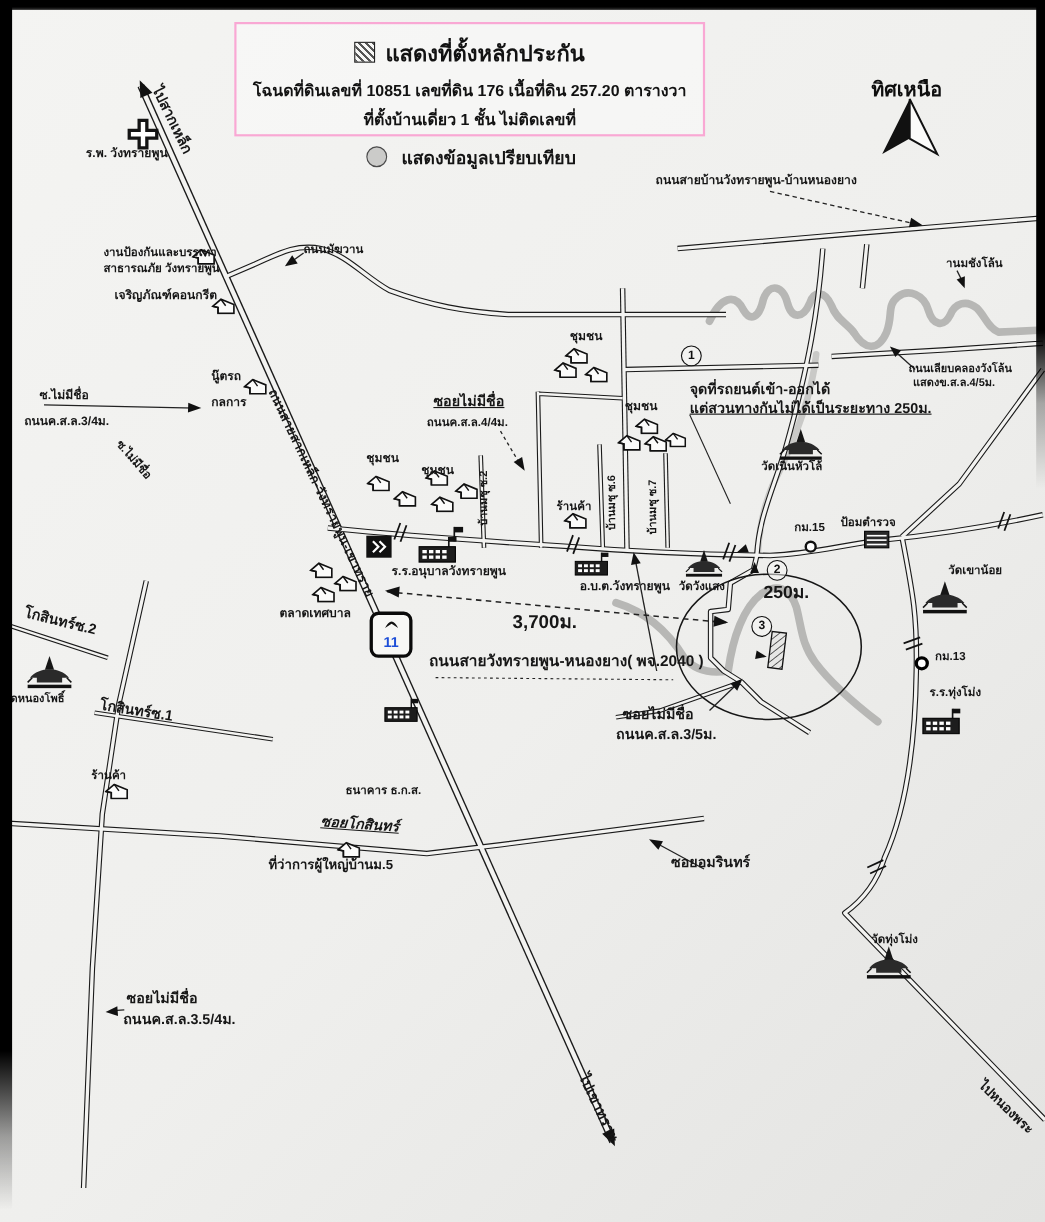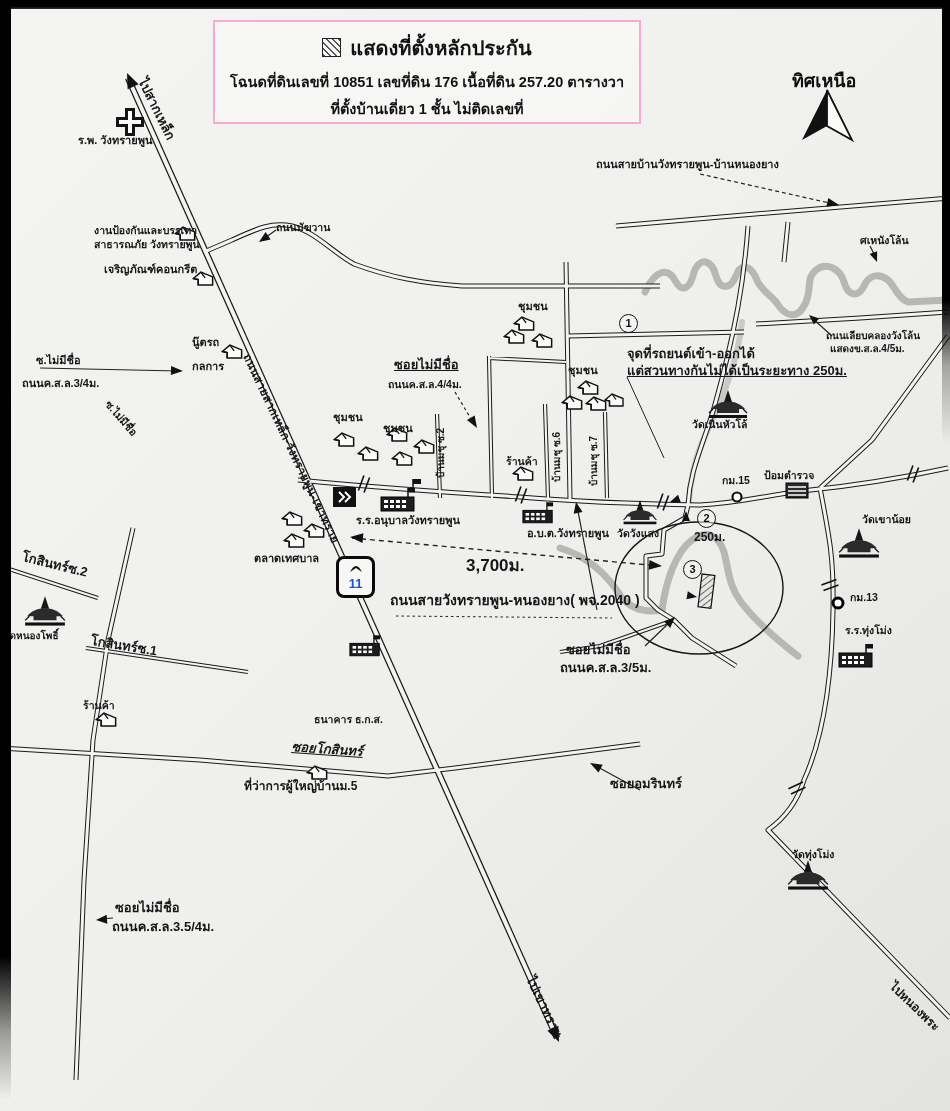--- a/index.html
+++ b/index.html
@@ -14,21 +14,21 @@
      background:linear-gradient(180deg,#000 0%,#000 86%,rgba(0,0,0,.35) 93%,rgba(0,0,0,0) 99%);}
   .edge-right{right:0;top:0;width:8px;height:1111px;
      background:linear-gradient(180deg,#000 0%,#000 27%,rgba(0,0,0,.3) 33%,rgba(0,0,0,0) 40%);}
   svg{position:absolute;left:0;top:0;}
   .lb{position:absolute;font-size:11px;font-weight:bold;color:#161616;white-space:nowrap;line-height:1.15;}
   .s10{font-size:10px;}
   .s105{font-size:10.5px;}
   .s12{font-size:12px;}
   .s13{font-size:13px;}
   .s14{font-size:14px;}
-  .s15{font-size:12px;}
+  .s15{font-size:16px;}
   .s17{font-size:17px;}
   .rot{transform-origin:0 0;}
   .und{text-decoration:underline;}
   .cnum{position:absolute;width:17px;height:17px;border:1.7px solid #111;border-radius:50%;
         font-weight:bold;font-size:11px;line-height:17px;text-align:center;color:#111;
         background:rgba(246,246,244,.55);}
   #title-box{position:absolute;left:213px;top:20px;width:424px;height:100px;
         border:2px solid #f9a8d4;background:rgba(250,250,249,.55);text-align:center;color:#121212;}
   #title-line1{margin-top:10px;font-size:20px;font-weight:bold;}
   #hatch-ico{display:inline-block;width:17px;height:17px;border:1.5px solid #222;vertical-align:-2px;margin-right:9px;
@@ -318,20 +318,23 @@
     <polygon points="827,90 852,140 827,126" fill="#fbfbfa" stroke="#111" stroke-width="1.8"></polygon>
   </g>
 </svg>
 
 <div id="title-box">
   <div id="title-line1"><span id="hatch-ico"></span><span>แสดงที่ตั้งหลักประกัน</span></div>
   <div id="title-line2">โฉนดที่ดินเลขที่ 10851 เลขที่ดิน 176 เนื้อที่ดิน 257.20 ตารางวา</div>
   <div id="title-line3">ที่ตั้งบ้านเดี่ยว 1  ชั้น ไม่ติดเลขที่</div>
 </div>
 
+<div id="legend-cmp">
+  <span class="dot"></span><span class="txt">แสดงข้อมูลเปรียบเทียบ</span>
+</div>
 
 <div id="compass-lbl">ทิศเหนือ</div>
 
 <span class="cnum" style="left:619px;top:314px;">1</span>
 <span class="cnum" style="left:697px;top:509px;">2</span>
 <span class="cnum" style="left:683px;top:560px;">3</span>
 
 <div id="shield11">
   <svg width="14" height="9" viewBox="0 0 14 9" style="position:static;margin-top:3px;">
         <path d="M1,8 Q7,-4 13,8 L7,4 Z" fill="#111"></path>
@@ -345,21 +348,21 @@
 <span class="lb s105" style="left:94px;top:238px;">สาธารณภัย วังทรายพูน</span>
 <span class="lb" style="left:104px;top:263px;">เจริญภัณฑ์คอนกรีต</span>
 <span class="lb s105" style="left:276px;top:221px;">ถนนมัฆวาน</span>
 <span class="lb" style="left:192px;top:336px;">นู๊ตรถ</span>
 <span class="lb" style="left:192px;top:360px;">กลการ</span>
 <span class="lb" style="left:36px;top:354px;">ซ.ไม่มีชื่อ</span>
 <span class="lb" style="left:22px;top:377px;">ถนนค.ส.ล.3/4ม.</span>
 <span class="lb rot s105" style="left:112px;top:398px;transform:rotate(49deg);">ซ.ไม่มีชื่อ</span>
 <span class="lb rot" style="left:252px;top:352px;transform:rotate(64.5deg);letter-spacing:.4px;font-size:11.5px;">ถนนสายสากเหล็ก-วังทรายพูน-เขาทราย</span>
 <span class="lb" style="left:596px;top:158px;">ถนนสายบ้านวังทรายพูน-บ้านหนองยาง</span>
-<span class="lb s105" style="left:860px;top:234px;">ศเหนังโล้น</span>
+<span class="lb s105" style="left:860px;top:234px;">านมชังโล้น</span>
 <span class="lb s10" style="left:826px;top:330px;">ถนนเลียบคลองวังโล้น</span>
 <span class="lb s10" style="left:830px;top:343px;">แสดงข.ส.ล.4/5ม.</span>
 <span class="lb" style="left:518px;top:300px;">ชุมชน</span>
 <span class="lb" style="left:333px;top:411px;">ชุมชน</span>
 <span class="lb" style="left:383px;top:422px;">ชุมชน</span>
 <span class="lb" style="left:568px;top:364px;">ชุมชน</span>
 <span class="lb s13" style="left:627px;top:347px;">จุดที่รถยนต์เข้า-ออกได้</span>
 <span class="lb s13 und" style="left:627px;top:364px;">แต่สวนทางกันไม่ได้เป็นระยะทาง 250ม.</span>
 <span class="lb s13 und" style="left:394px;top:358px;">ซอยไม่มีชื่อ</span>
 <span class="lb s105" style="left:388px;top:378px;">ถนนค.ส.ล.4/4ม.</span>

